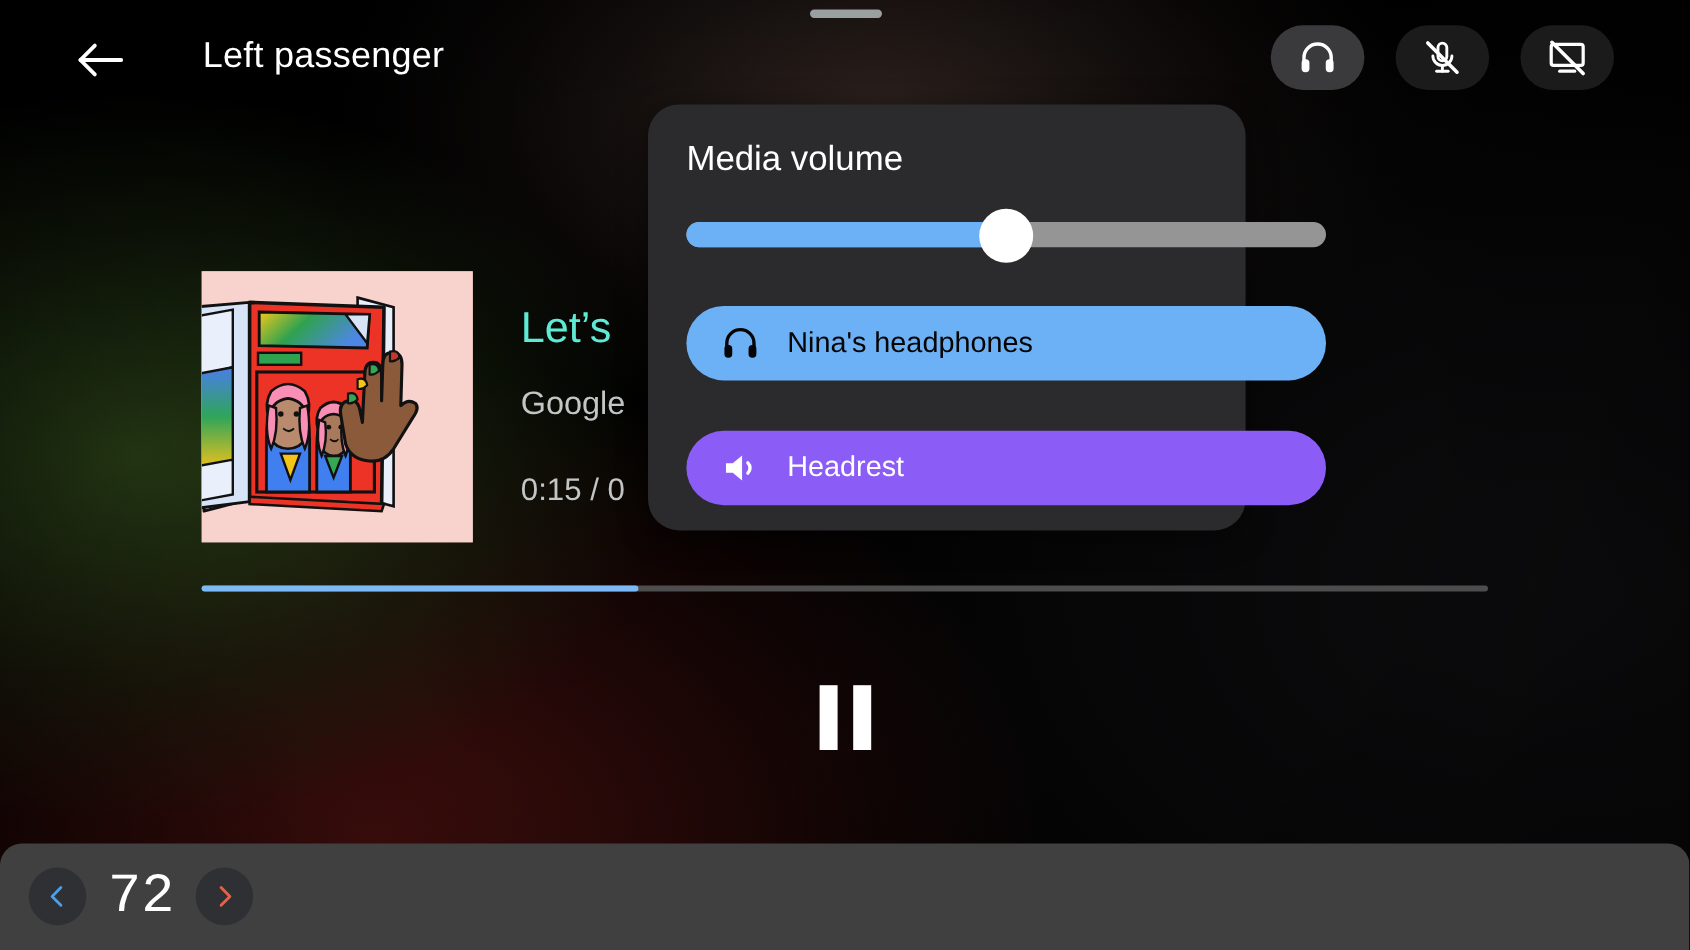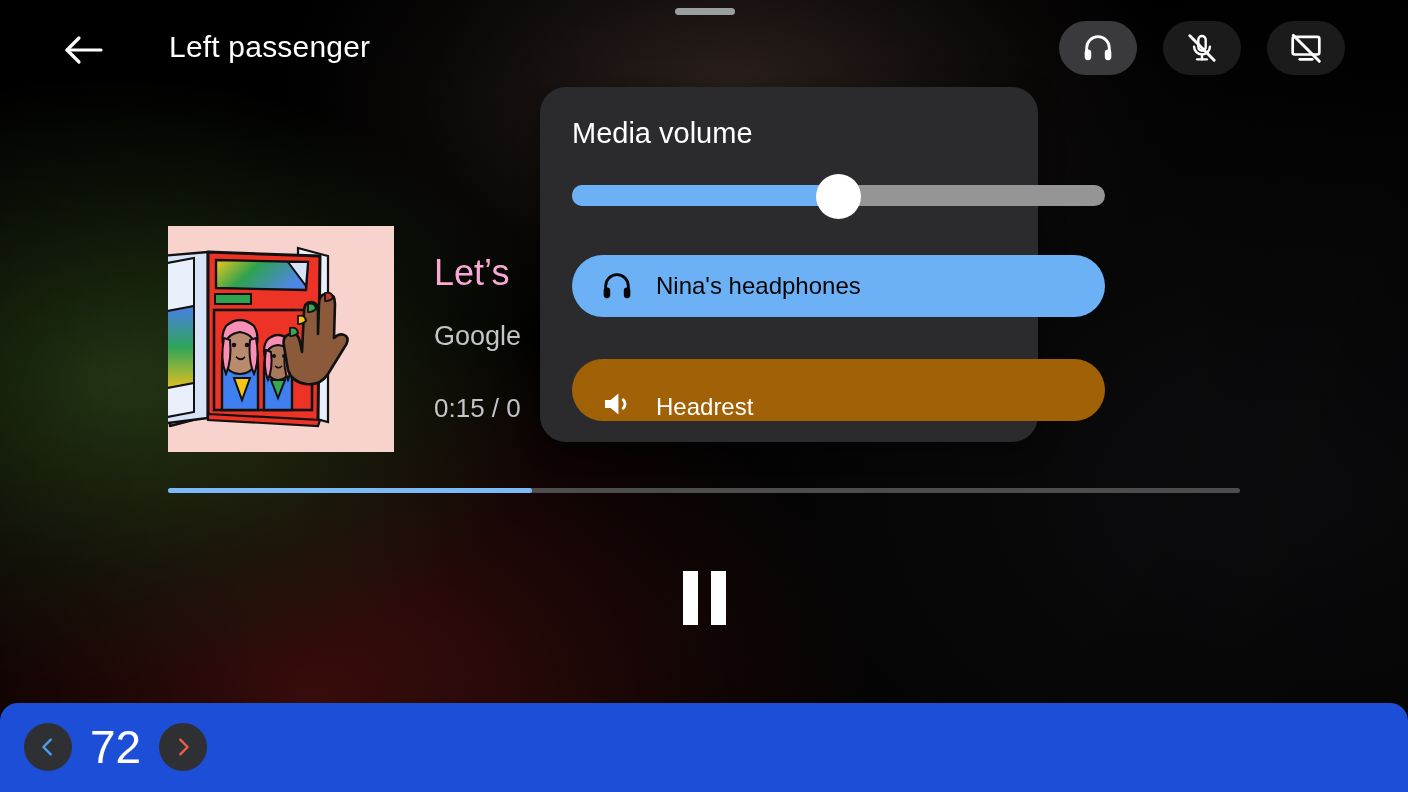--- a/index.html
+++ b/index.html
@@ -66,21 +66,21 @@
   .album-art {
     position: absolute; left: 168px; top: 226px;
     width: 226px; height: 226px;
     background: #f8d3ce;
     overflow: hidden;
   }
   .album-art svg { display: block; width: 226px; height: 226px; }
 
   .media-title {
     position: absolute; left: 434px; top: 252px;
-    font-size: 36px; color: #f9a8d4; white-space: nowrap;
+    font-size: 36px; color: #5eead4; white-space: nowrap;
   }
   .media-artist {
     position: absolute; left: 434px; top: 321px;
     font-size: 27px; color: #c3c5c7; white-space: nowrap;
   }
   .media-time {
     position: absolute; left: 434px; top: 393px;
     font-size: 26px; color: #c3c5c7; white-space: nowrap;
   }
 
@@ -131,33 +131,33 @@
     position: absolute; top: -7px;
     width: 45px; height: 45px; border-radius: 50%;
     background: #ffffff; cursor: pointer;
   }
   .dev-row {
     position: absolute; left: 32px;
     width: 533px; height: 62px; border-radius: 31px;
     display: flex; align-items: center; cursor: pointer;
   }
   .dev-row.selected { background: #6cb0f5; color: #050505; top: 168px; }
-  .dev-row.unselected { background: #a16207; color: #ffffff; top: 272px; align-items: flex-end; }
+  .dev-row.unselected { background: #8b5cf6; color: #ffffff; top: 272px; }
   .dev-icon {
     width: 56px; margin-left: 28px;
     display: flex; align-items: center; justify-content: flex-start;
   }
   .dev-name { font-size: 24px; white-space: nowrap; }
 
   
   .navbar {
     position: absolute; left: 0; top: 703px;
     width: 1408px; height: 89px;
-    background: #1d4ed8;
-    border-top-left-radius: 18px; border-top-right-radius: 18px;
+    background: #404040;
+    border-top-left-radius: 18px; border-top-right-radius: 18px; font-family: Liberation Mono, monospace;
   }
   .temp-group {
     position: absolute; left: 24px; top: 20px;
     display: flex; align-items: center; gap: 0;
   }
   .circ-btn {
     width: 48px; height: 48px; border-radius: 50%;
     background: #2f3033;
     display: flex; align-items: center; justify-content: center;
     cursor: pointer;

